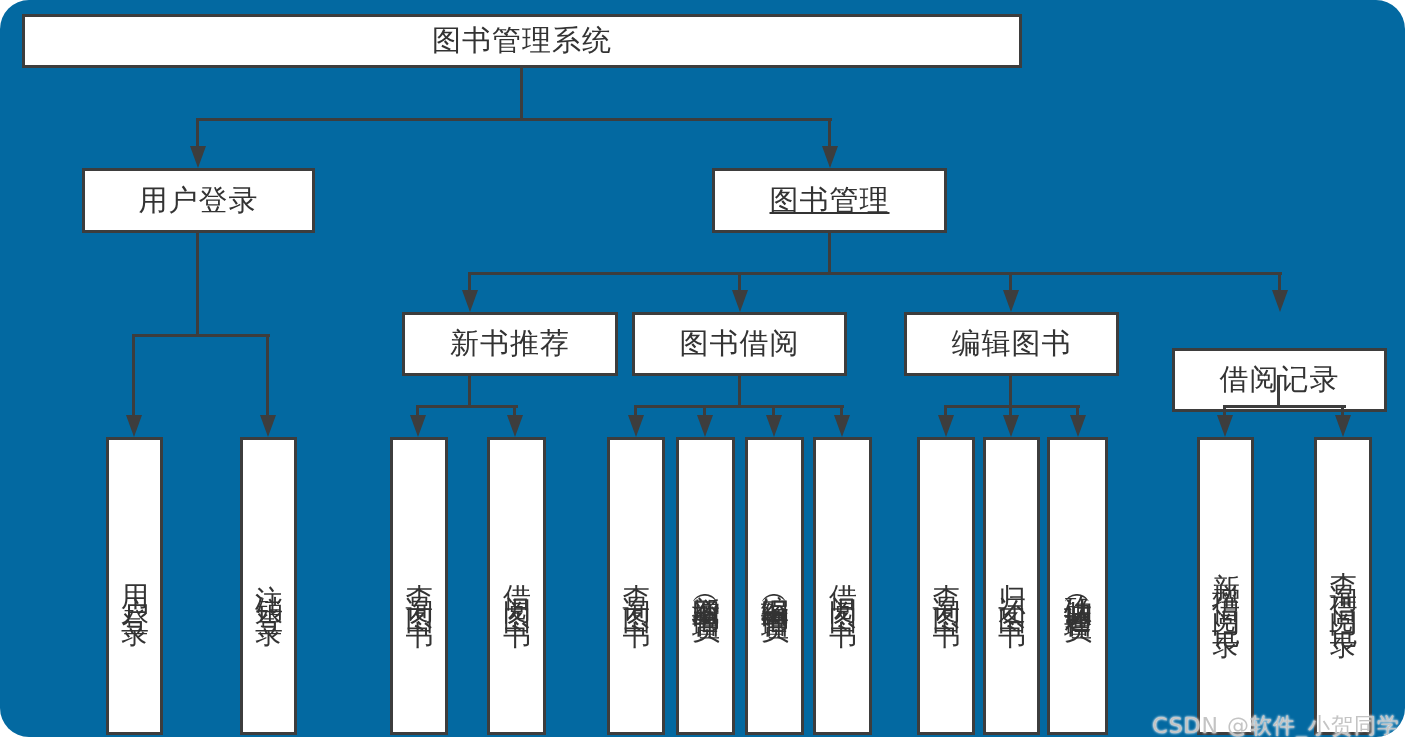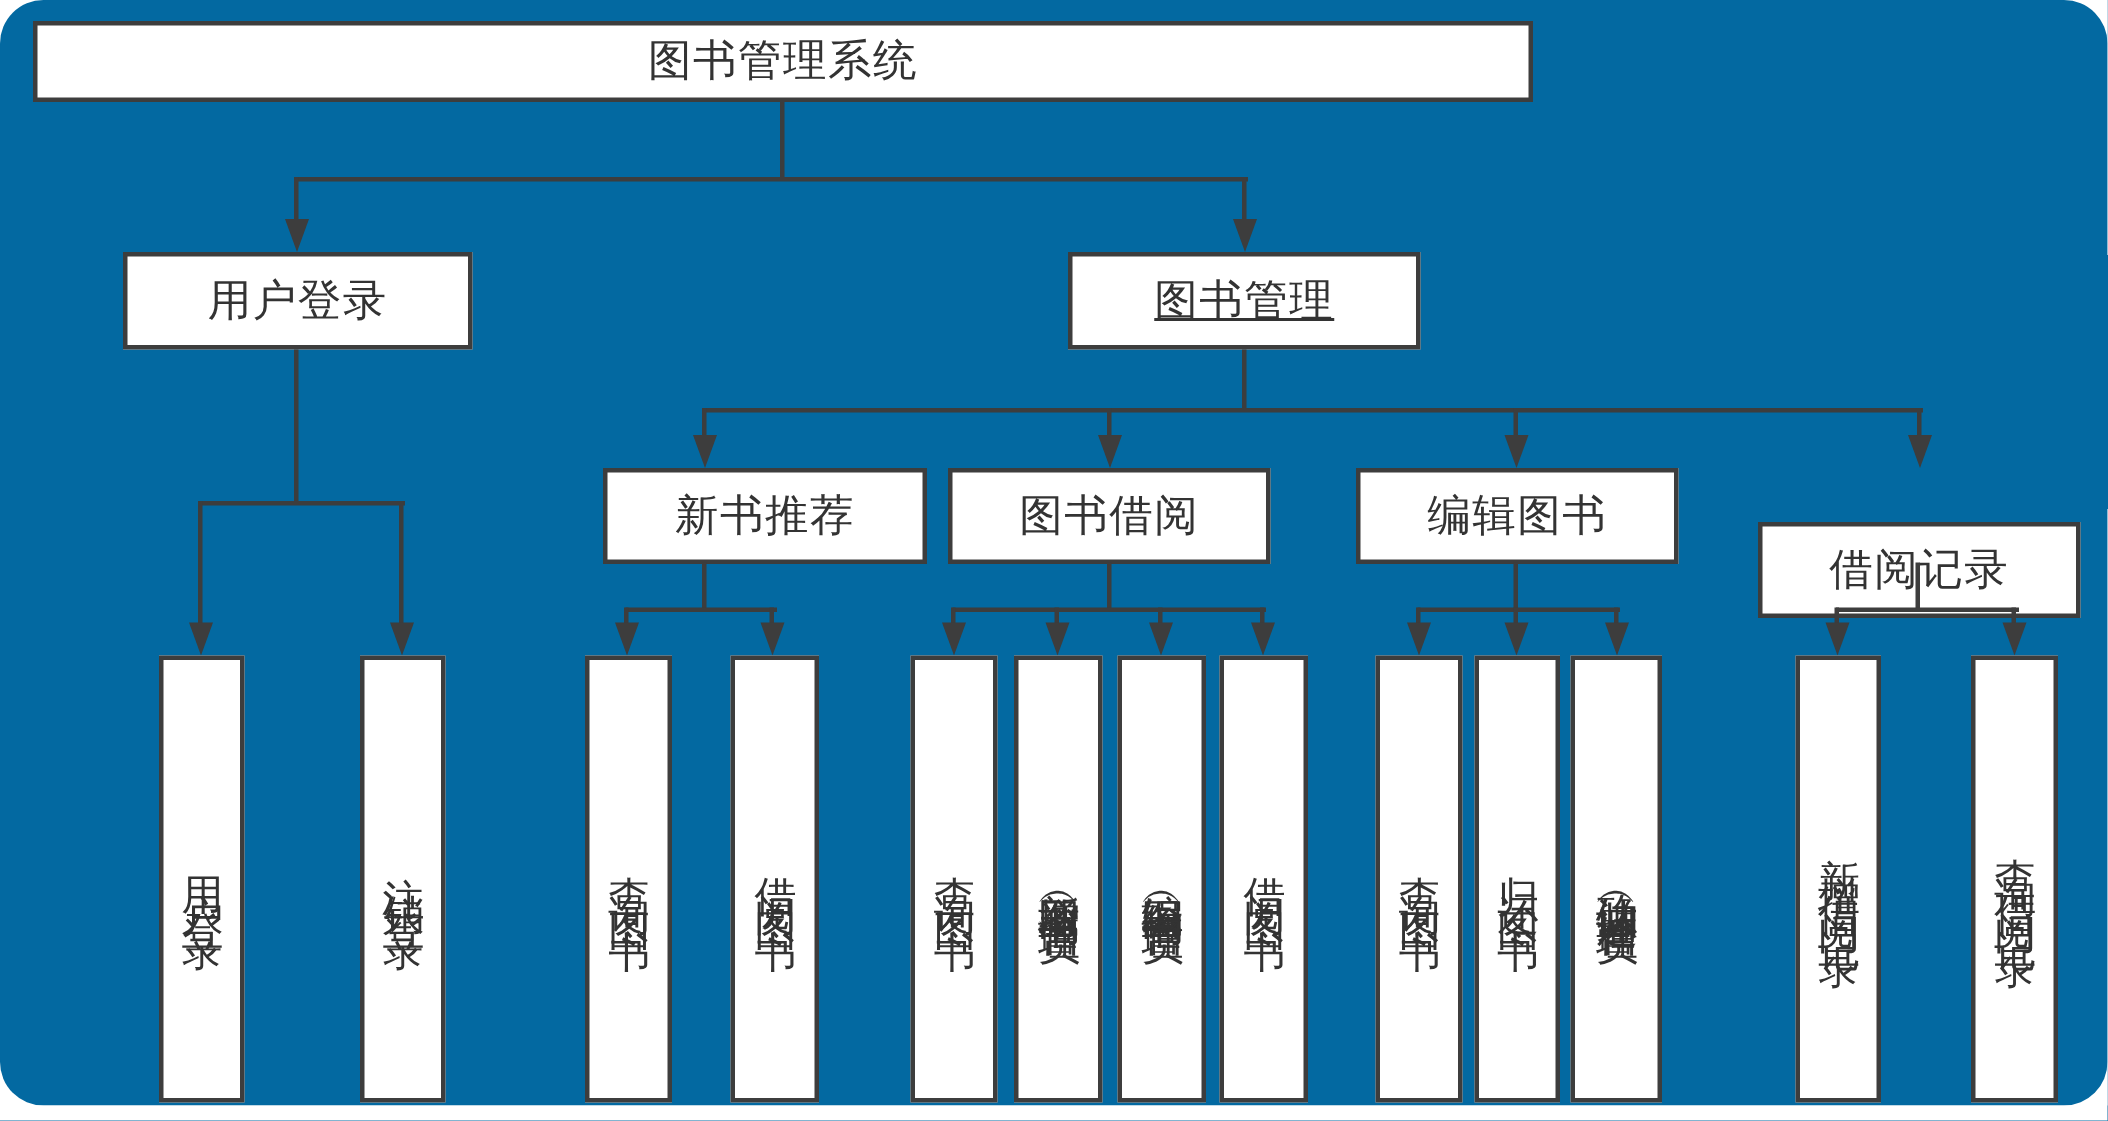--- a/index.html
+++ b/index.html
@@ -169,14 +169,15 @@
     <span>确认归还（管理员）</span>
   </div>
 
   <div class="box v" style="left:1197px; top:437px; width:57px; height:298px;">
     <span>新增借阅记录</span>
   </div>
   <div class="box v" style="left:1314px; top:437px; width:58px; height:298px;">
     <span>查询借阅记录</span>
   </div>
 
+  <div class="watermark">CSDN @软件_小贺同学</div>
 
 </div>
 
 </body></html>

